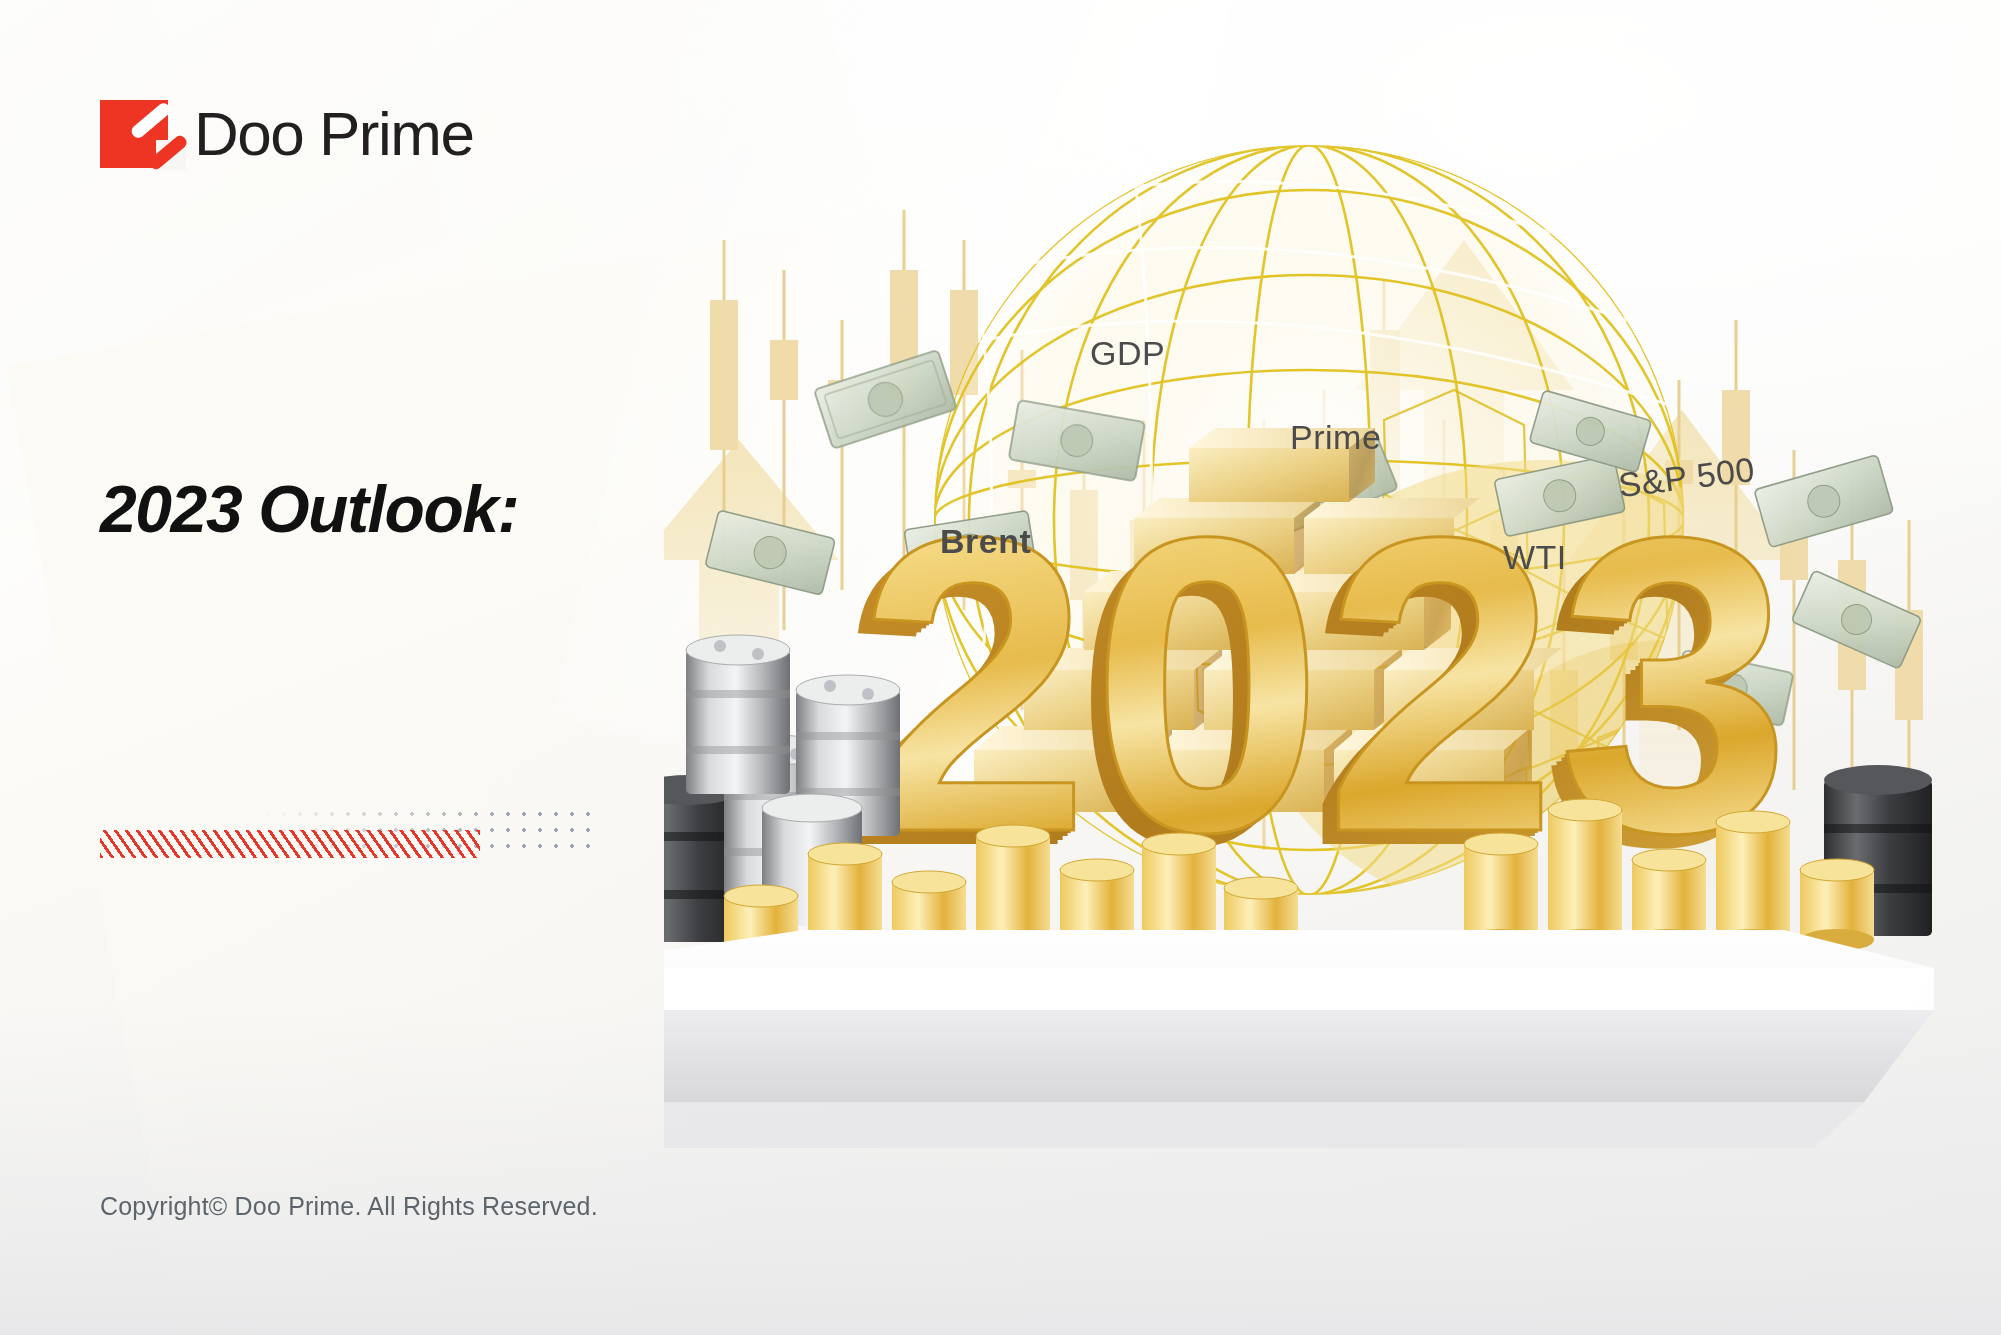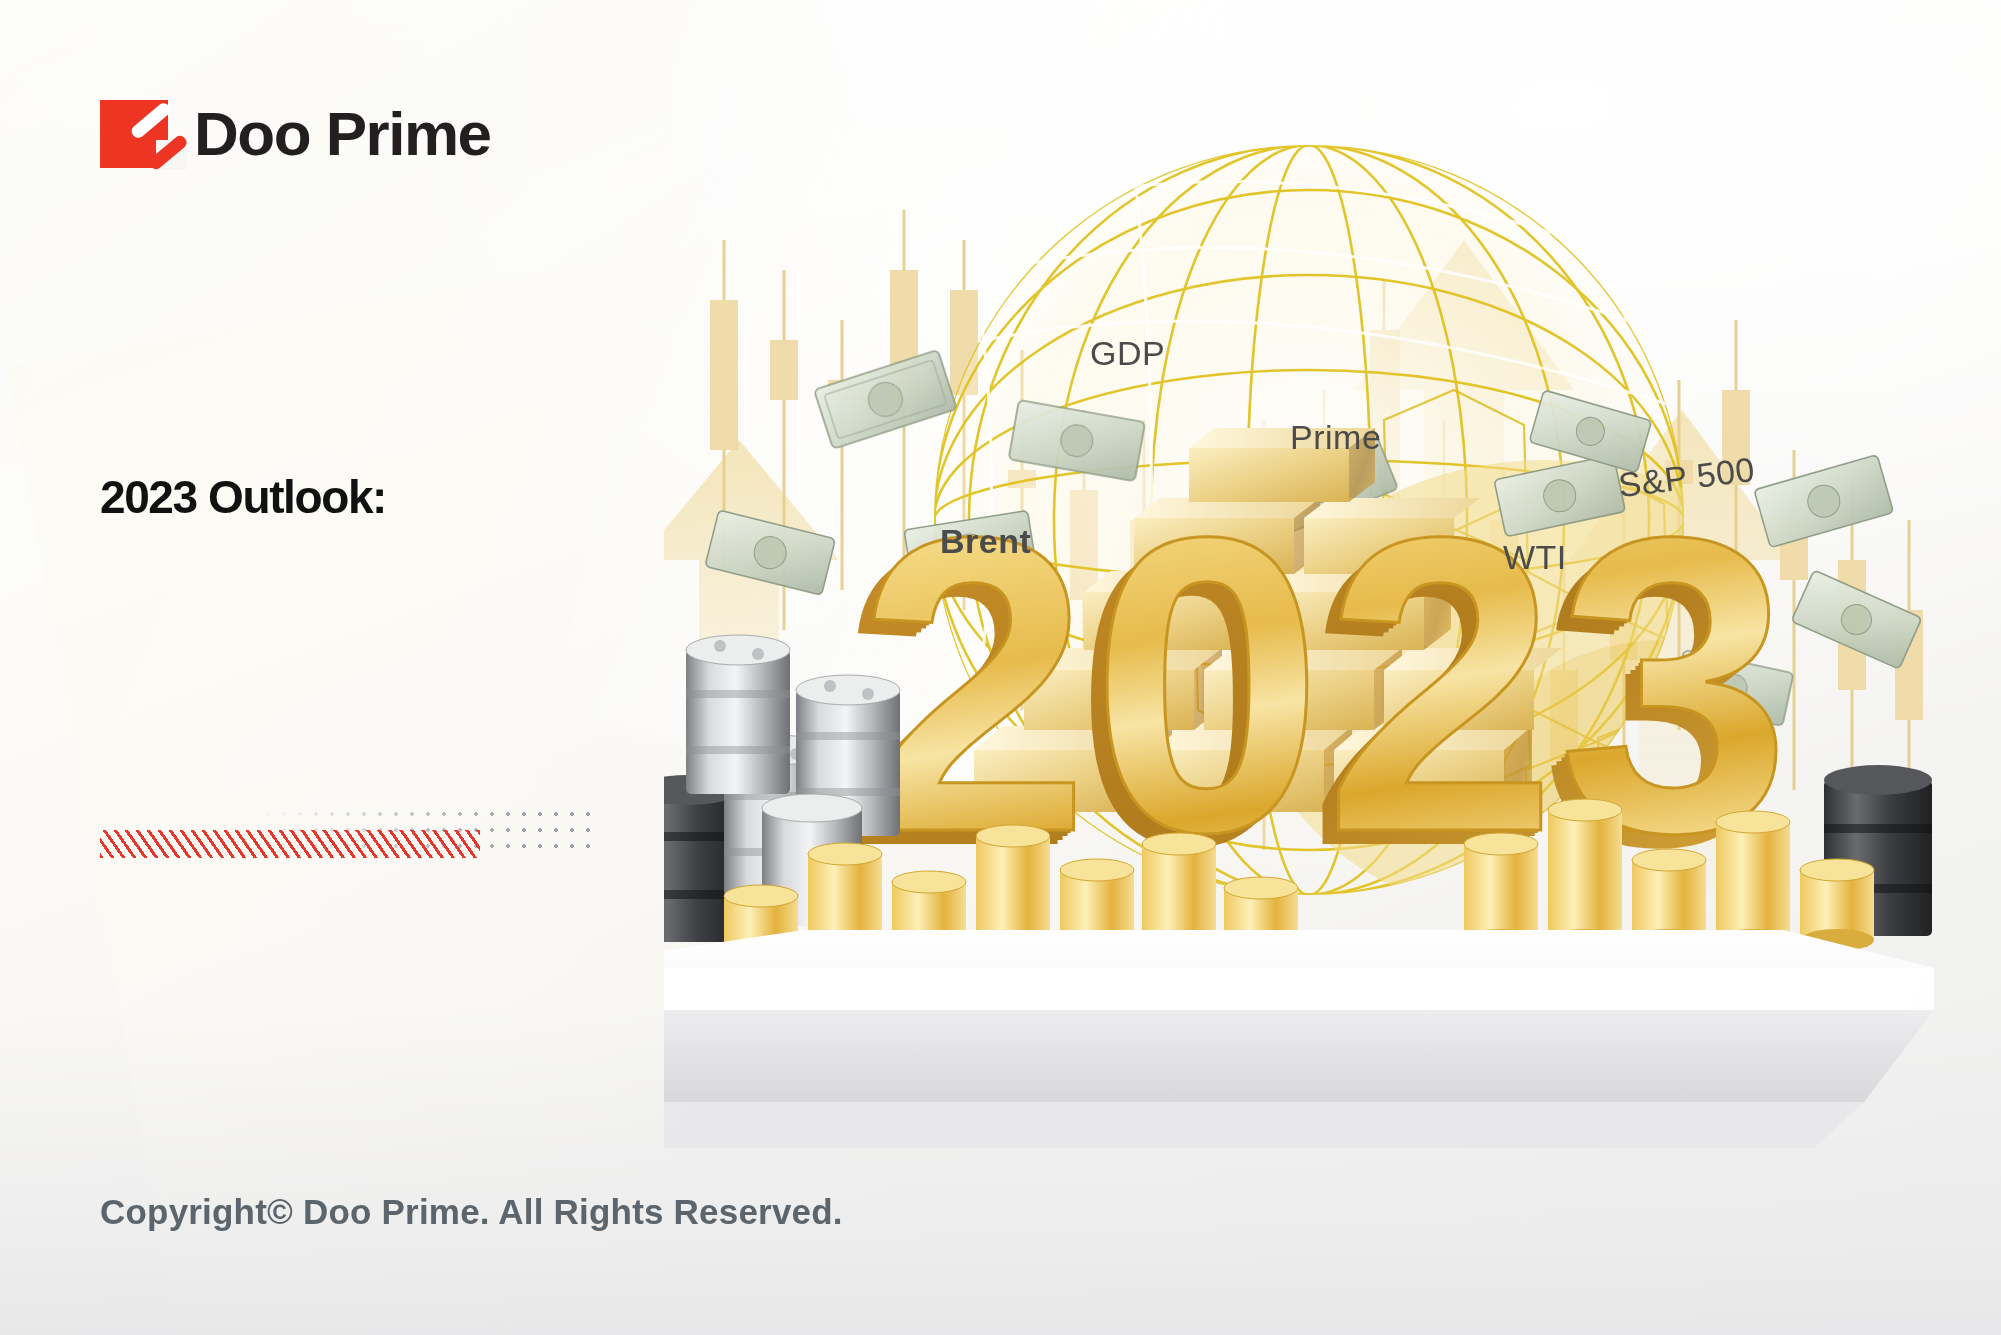--- a/index.html
+++ b/index.html
@@ -48,48 +48,48 @@
   }
 
   
   #logo{ position:absolute; left:100px; top:100px; display:flex; align-items:center; gap:26px; }
   .logo-mark{ position:relative; width:68px; height:68px; background:#EE3524; flex:0 0 auto; }
   .logo-mark .slash{ position:absolute; background:#ffffff; border-radius:6px; }
   .logo-mark .s1{ width:46px; height:13px; right:-6px; top:14px; transform:rotate(-40deg); transform-origin:center; }
   .logo-mark .notch{ position:absolute; right:-18px; bottom:-2px; width:30px; height:30px; background:#f7f6f3; }
   .logo-mark .s2b{ position:absolute; width:44px; height:13px; right:-22px; top:46px; background:#EE3524; border-radius:6px; transform:rotate(-40deg); }
   .logo-word{
-    font-size:62px; font-weight:700; letter-spacing:-1.5px;
+    font-size:62px; font-weight:400; letter-spacing:-1.5px;
     color:#231f20; line-height:1; white-space:nowrap;
   }
 
   
   #headline{ position:absolute; left:100px; top:470px; }
-  .h-line{ font-size:46px; font-weight:700; line-height:1.20; letter-spacing:-1.4px; white-space:nowrap; }
+  .h-line{ font-size:66px; font-weight:700; line-height:1.20; letter-spacing:-1.4px; white-space:nowrap;font-style:italic; }
   .h-black{ color:#111111; }
   .h-red{ color:#E8362A; }
 
   
   #decor{ position:absolute; left:100px; top:806px; width:500px; height:52px; }
   .dot-grid{
     position:absolute; left:160px; top:0; width:340px; height:48px;
     background-image:radial-gradient(#8e9aa6 1.6px, rgba(0,0,0,0) 1.7px);
     background-size:16px 16px;
     -webkit-mask-image:linear-gradient(90deg, rgba(0,0,0,0) 0%, rgba(0,0,0,.35) 25%, rgba(0,0,0,1) 78%);
             mask-image:linear-gradient(90deg, rgba(0,0,0,0) 0%, rgba(0,0,0,.35) 25%, rgba(0,0,0,1) 78%);
     opacity:.9;
   }
   .stripe-bar{
     position:absolute; left:0; top:24px; width:380px; height:28px;
     background:repeating-linear-gradient(55deg,#E8362A 0px,#E8362A 3px,rgba(255,255,255,0) 3px,rgba(255,255,255,0) 9px);
   }
 
   
   #footer{ position:absolute; left:100px; top:1192px; }
-  .copy{ font-size:35px; font-weight:700; color:#5d656c; letter-spacing:.2px; white-space:nowrap; }
+  .copy{ font-size:25px; font-weight:400; color:#5d656c; letter-spacing:.2px; white-space:nowrap; }
 
   
   #art{ position:absolute; left:664px; top:90px; width:1280px; height:1080px; }
   #art svg{ width:100%; height:100%; display:block; }
 
   .lbl{
     position:absolute; font-size:34px; font-weight:500;
     color:#4b4b4b; white-space:nowrap; letter-spacing:.5px;
   }
   #lbl-gdp   { left:1090px; top:322px;margin-top:12px; }

